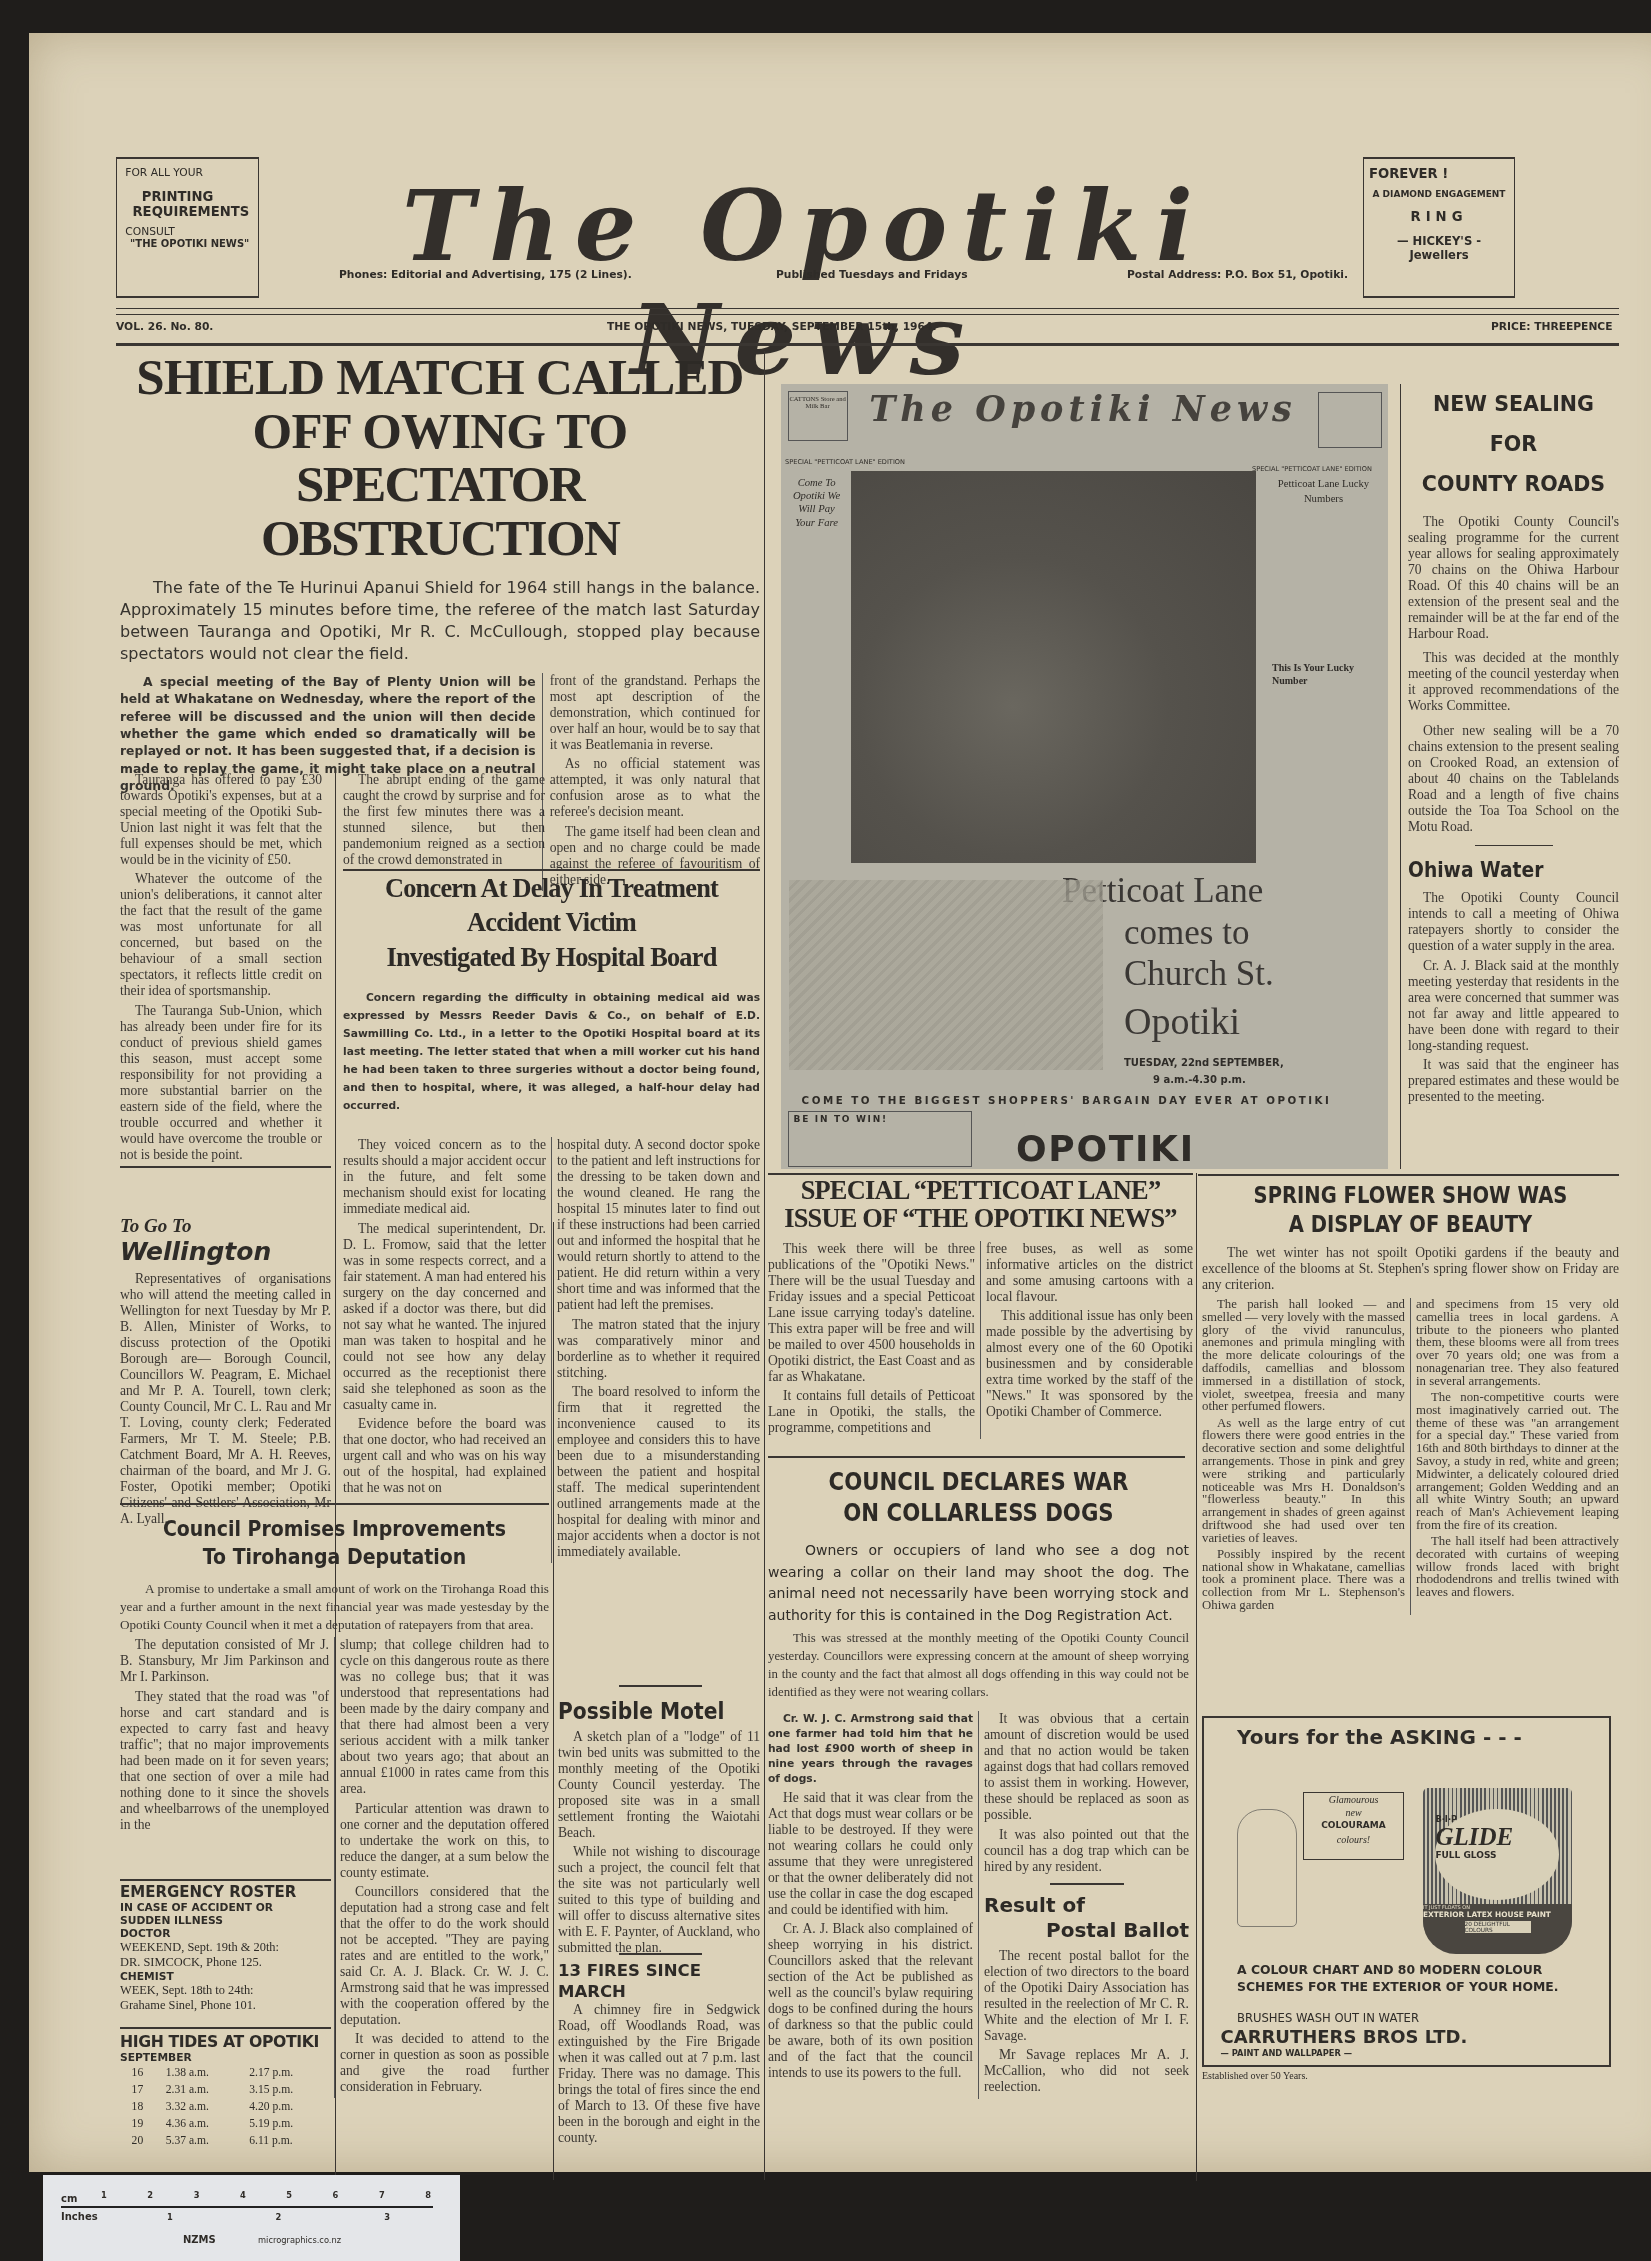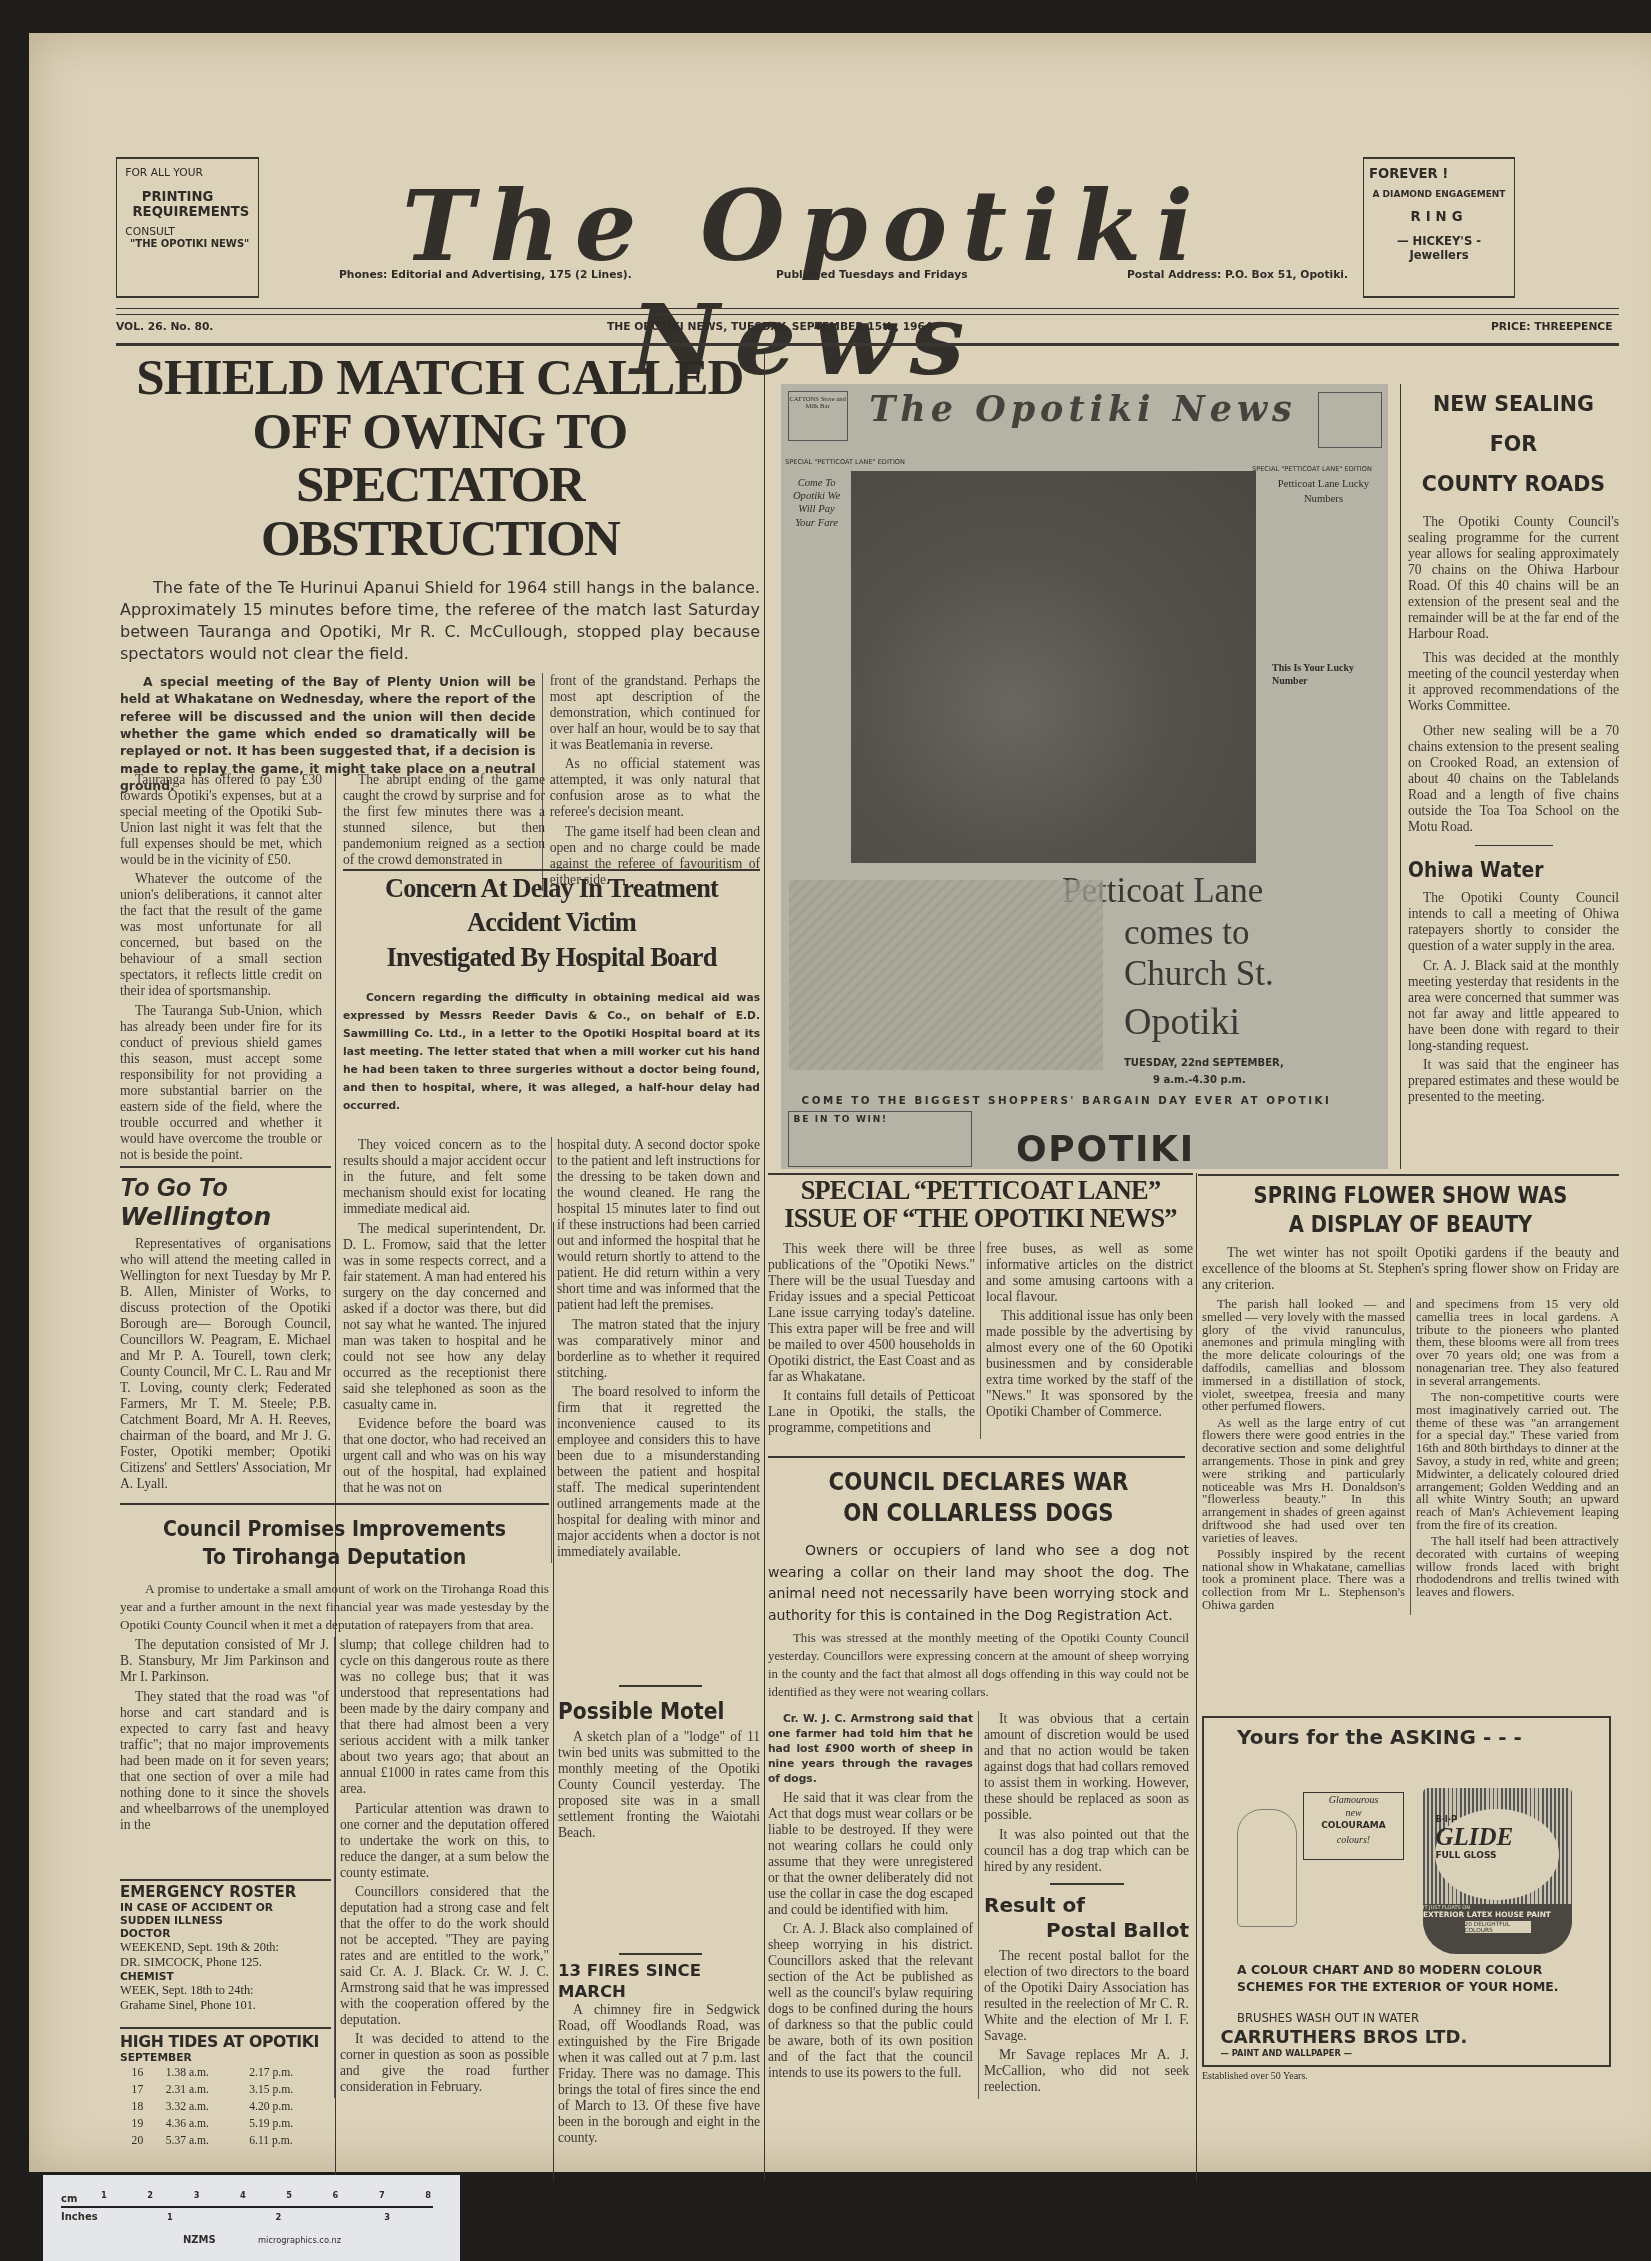--- a/index.html
+++ b/index.html
@@ -105,21 +105,21 @@
       <div>
         <p style="text-indent:0;">hospital duty. A second doctor spoke to the patient and left instructions for the dressing to be taken down and the wound cleaned. He rang the hospital 15 minutes later to find out if these instructions had been carried out and informed the hospital that he would return shortly to attend to the patient. He did return within a very short time and was informed that the patient had left the premises.</p>
         <p>The matron stated that the injury was comparatively minor and borderline as to whether it required stitching.</p>
         <p>The board resolved to inform the firm that it regretted the inconvenience caused to its employee and considers this to have been due to a misunderstanding between the patient and hospital staff. The medical superintendent outlined arrangements made at the hospital for dealing with minor and major accidents when a doctor is not immediately available.</p>
       </div>
     </div>
   </div>
 
   <div class="rule" style="left:91px;top:1133px;width:211px;height:1.7px;"></div>
   <div class="abs" style="left:91px;top:1140px;width:211px;">
-    <div style="font-family:Liberation Sans, sans-serif;font-style:italic;font-weight:bold;font-size:25px;">To Go To</div>
+    <div style="font-family:Liberation Serif, serif;font-style:italic;font-weight:bold;font-size:19px;margin-top:42px;">To Go To</div>
     <div style="font-family:'DejaVu Sans',sans-serif;font-style:italic;font-weight:bold;font-size:25px;">Wellington</div>
     <div class="body" style="margin-top:5px;">
         <p>Representatives of organisations who will attend the meeting called in Wellington for next Tuesday by Mr P. B. Allen, Minister of Works, to discuss protection of the Opotiki Borough are— Borough Council, Councillors W. Peagram, E. Michael and Mr P. A. Tourell, town clerk; County Council, Mr C. L. Rau and Mr T. Loving, county clerk; Federated Farmers, Mr T. M. Steele; P.B. Catchment Board, Mr A. H. Reeves, chairman of the board, and Mr J. G. Foster, Opotiki member; Opotiki Citizens' and Settlers' Association, Mr A. Lyall.</p>
       </div>
   </div>
 
   <div class="rule" style="left:91px;top:1470px;width:429px;height:1.7px;"></div>
   <div class="abs" style="left:91px;top:1482px;width:429px;">
     <div class="sanshead" style="font-size:22px;font-family:'DejaVu Sans',sans-serif;transform:scaleX(0.86);">Council Promises Improvements</div>
     <div class="sanshead" style="font-size:22px;transform:scaleX(0.86);">To Tirohanga Deputation</div>
@@ -187,20 +187,21 @@
     </tbody>
       </table>
   </div>
 
   <div class="rule" style="left:524px;top:1189px;width:1.2px;height:958px;"></div>
   <div class="rule" style="left:590px;top:1652px;width:83px;height:1.7px;"></div>
   <div class="abs" style="left:529px;top:1664px;width:202px;">
     <div class="sanshead" style="font-size:23px;text-align:left;transform:scaleX(0.88);transform-origin:left;">Possible Motel</div>
     <div class="body" style="margin-top:3.3px;">
       <p>A sketch plan of a "lodge" of 11 twin bed units was submitted to the monthly meeting of the Opotiki County Council yesterday. The proposed site was in a small settlement fronting the Waiotahi Beach.</p>
+      <p>While not wishing to discourage such a project, the council felt that the site was not particularly well suited to this type of building and will offer to discuss alternative sites with E. F. Paynter, of Auckland, who submitted the plan.</p>
     </div>
   </div>
   <div class="rule" style="left:590px;top:1920px;width:83px;height:1.7px;"></div>
   <div class="abs" style="left:529px;top:1928px;width:202px;">
     <div class="sanshead" style="font-size:16.5px;text-align:left;">13 FIRES SINCE MARCH</div>
     <div class="body">
         <p>A chimney fire in Sedgwick Road, off Woodlands Road, was extinguished by the Fire Brigade when it was called out at 7 p.m. last Friday. There was no damage. This brings the total of fires since the end of March to 13. Of these five have been in the borough and eight in the county.</p>
       </div>
   </div>
 

